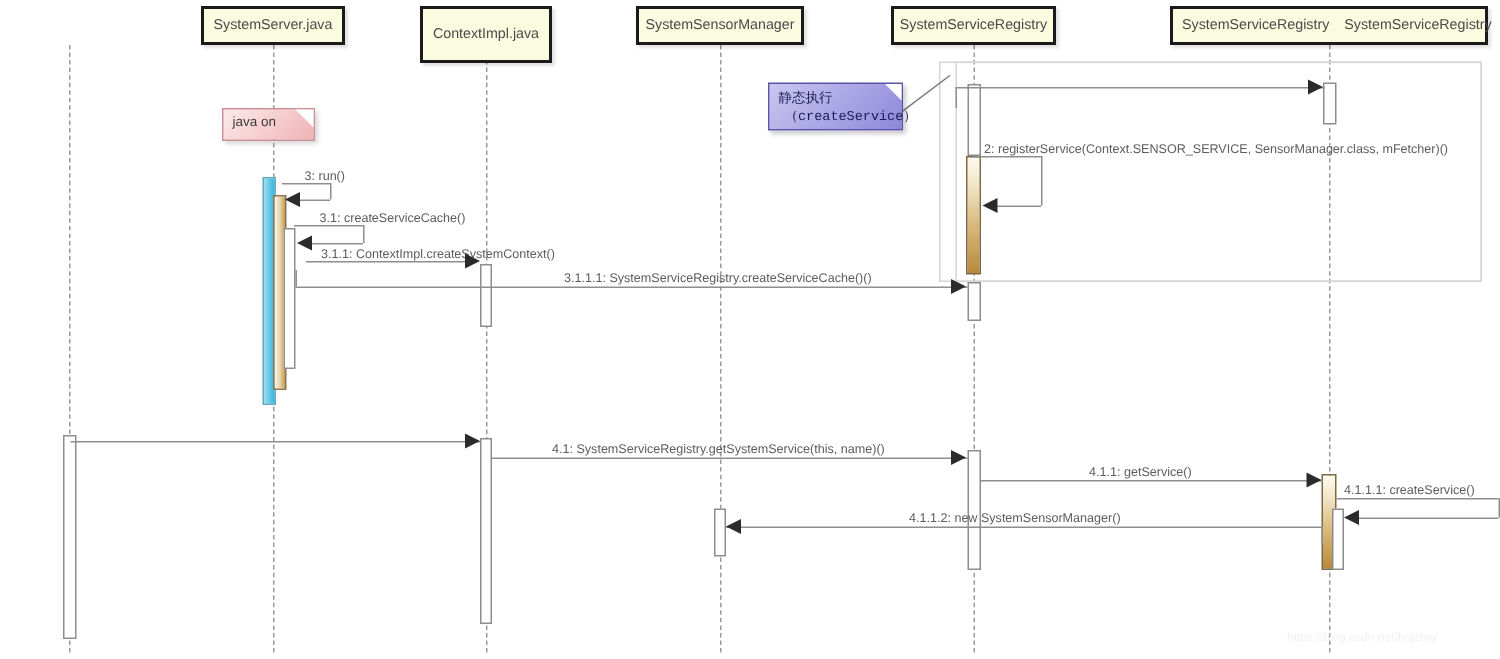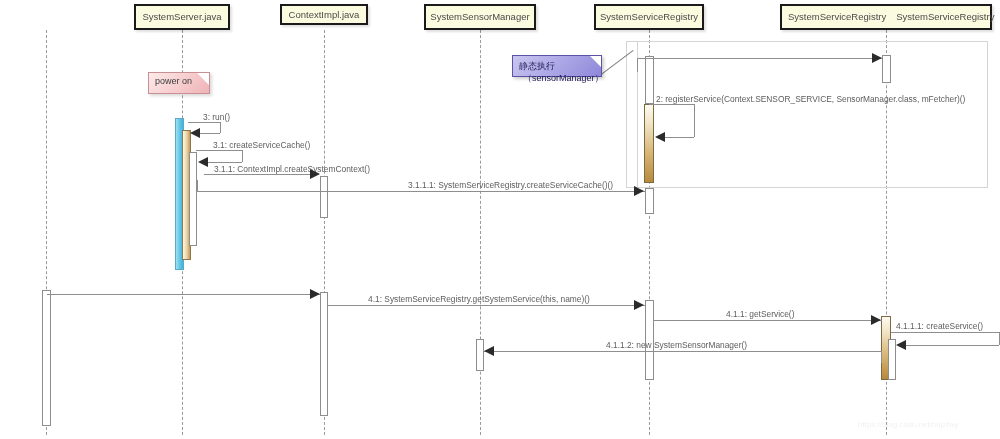--- a/index.html
+++ b/index.html
@@ -194,21 +194,21 @@
   <div class="mlabel" style="left:213px; top:141px;">3.1: createServiceCache()</div>
 
   <div class="msg" style="left:204px; top:174px; width:108px;"></div>
   <div class="vline" style="left:312px; top:174px; height:0px;"></div>
   <div class="mlabel" style="left:214px; top:165px;">3.1.1: ContextImpl.createSystemContext()</div>
   <div class="arrow right" style="left:310px; top:169px;"></div>
 
   <div class="msg" style="left:197px; top:191px; width:448px;"></div>
   <div class="vline" style="left:197px; top:180px; height:11px;"></div>
   <div class="arrow right" style="left:634px; top:186px;"></div>
-  <div class="mlabel" style="left:376px; top:181px;margin-left:32px;">3.1.1.1: SystemServiceRegistry.createServiceCache()()</div>
+  <div class="mlabel" style="left:376px; top:181px;">3.1.1.1: SystemServiceRegistry.createServiceCache()()</div>
 
   <div class="msg" style="left:47px; top:294px; width:273px;"></div>
   <div class="arrow right" style="left:310px; top:289px;"></div>
 
   <div class="msg" style="left:328px; top:305px; width:317px;"></div>
   <div class="arrow right" style="left:634px; top:300px;"></div>
   <div class="mlabel" style="left:368px; top:295px;">4.1: SystemServiceRegistry.getSystemService(this, name)()</div>
 
   <div class="msg" style="left:654px; top:320px; width:228px;"></div>
   <div class="arrow right" style="left:871px; top:315px;"></div>
@@ -223,45 +223,45 @@
   <div class="msg" style="left:484px; top:351px; width:397px;"></div>
   <div class="vline" style="left:881px; top:351px; height:12px;"></div>
   <div class="arrow left" style="left:484px; top:346px;"></div>
   <div class="mlabel" style="left:606px; top:341px;">4.1.1.2: new SystemSensorManager()</div>
 
 
   <div class="actor" style="left:134px; top:4px; width:96px; height:26px;">
     <span>SystemServer.java</span>
   </div>
 
-  <div class="actor" style="left:280px; top:4px; width:88px; height:21px;">
+  <div class="actor" style="left:280px; top:4px; width:88px; height:38px;">
     <span>ContextImpl.java</span>
   </div>
 
   <div class="actor" style="left:424px; top:4px; width:112px; height:26px;">
     <span>SystemSensorManager</span>
   </div>
 
   <div class="actor" style="left:594px; top:4px; width:110px; height:26px;">
     <span>SystemServiceRegistry</span>
   </div>
 
   <div class="actor wide" style="left:780px; top:4px; width:212px; height:26px;">
     <span>SystemServiceRegistry</span>
     <span>SystemServiceRegistry</span>
   </div>
 
   <div class="note-line" style="left:601px; top:74px; width:40px; transform:rotate(-37deg);"></div>
 
-  <div class="note" style="left:512px; top:55px; width:90px; height:22px;">
+  <div class="note" style="left:512px; top:55px; width:90px; height:32px;font-family:Liberation Mono, monospace;">
     <div class="corner"></div>
     <div>静态执行</div>
-    <div style="padding-left:4px;">（sensorManager）</div>
+    <div style="padding-left:4px;">（createService）</div>
   </div>
 
   <div class="sticky" style="left:148px; top:72px; width:62px; height:22px;">
     <div class="corner"></div>
-    <div>power on</div>
+    <div>java on</div>
   </div>
 
   <div class="watermark" style="left:858px; top:420px;">https://blog.csdn.net/hnjzfwy</div>
 
 </div>
 
 </body></html>

